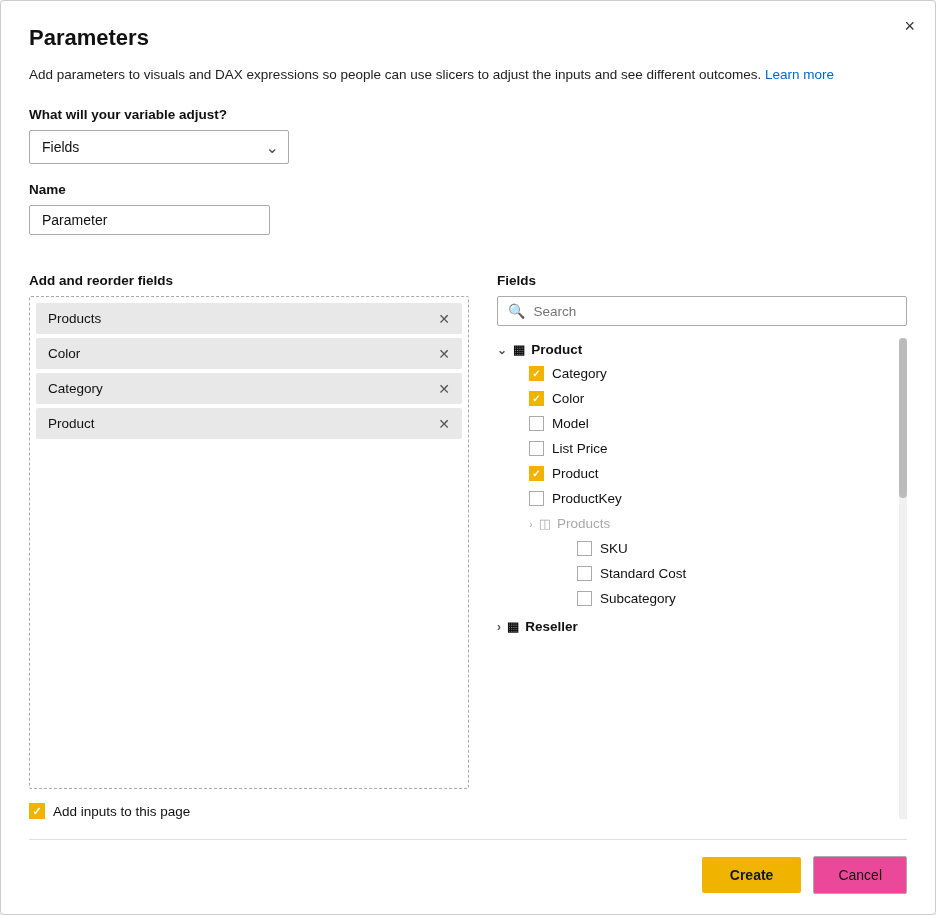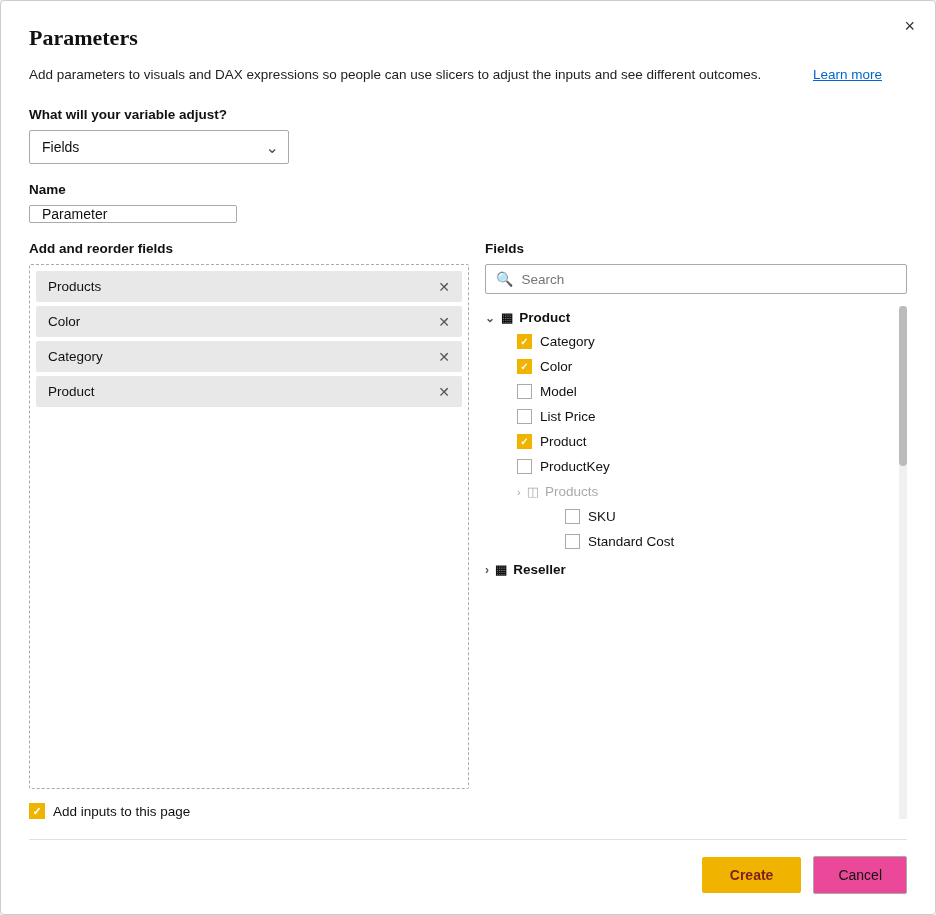--- a/index.html
+++ b/index.html
@@ -32,33 +32,30 @@
       color: #333;
       background: none;
       border: none;
       line-height: 1;
     }
     .dialog-title {
       font-size: 22px;
       font-weight: 600;
       margin-bottom: 14px;
       color: #111;
-      font-family: Liberation Serif, serif;
     }
     .dialog-desc {
       font-size: 13.5px;
       color: #222;
       margin-bottom: 6px;
       line-height: 1.5;
     }
     .learn-more {
       color: #0066cc;
-      text-decoration: underline;
-      cursor: pointer;
-      margin-left: 48px;
+      cursor: pointer;
     }
     .section-label {
       font-size: 13.5px;
       font-weight: 600;
       color: #111;
       margin-bottom: 8px;
     }
     .form-group {
       margin-bottom: 18px;
     }
@@ -80,31 +77,32 @@
     .select-arrow {
       position: absolute;
       right: 10px;
       top: 50%;
       transform: translateY(-50%);
       pointer-events: none;
       color: #555;
       font-size: 16px;
     }
     .text-input {
-      width: 208px;
-      padding: 0 12px;
+      width: 241px;
+      padding: 6px 12px;
       border: 1px solid #aaa;
       border-radius: 2px;
       font-size: 14px;
       color: #111;
     }
     .two-col {
       display: flex;
-      gap: 16px;
+      gap: 28px;
       flex: 1;
+      margin-top: 20px;
     }
     .left-col {
       flex: 0 0 440px;
       display: flex;
       flex-direction: column;
     }
     .right-col {
       flex: 1;
       display: flex;
       flex-direction: column;
@@ -258,21 +256,21 @@
       display: flex;
       justify-content: flex-end;
       align-items: center;
       gap: 12px;
       margin-top: 20px;
       padding-top: 16px;
       border-top: 1px solid #e0e0e0;
     }
     .btn-create {
       background: #f0b400;
-      color: #7f1d1d;
+      color: #0f172a;
       border: none;
       padding: 10px 28px;
       font-size: 14px;
       font-weight: 600;
       cursor: pointer;
       border-radius: 2px;
     }
     .btn-cancel {
       background: #ec4899;
       color: #111;
@@ -427,20 +425,24 @@
             </div>
             <div class="products-sub-items">
               <div class="tree-item">
                 <div class="cb-empty"></div>
                 <span>SKU</span>
               </div>
               <div class="tree-item">
                 <div class="cb-empty"></div>
                 <span>Standard Cost</span>
               </div>
+              <div class="tree-item">
+                <div class="cb-empty"></div>
+                <span>Subcategory</span>
+              </div>
             </div>
           </div>
         </div>
 
         <div class="reseller-row">
           <span class="chevron" style="font-size:12px; color:#555;">›</span>
           <span style="font-size:13px;">▦</span>
           <span>Reseller</span>
         </div>
 

